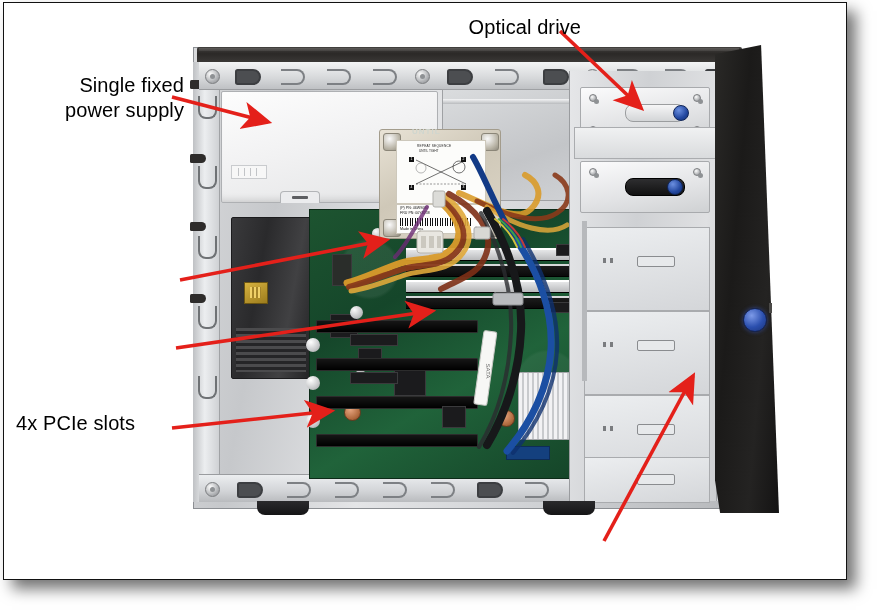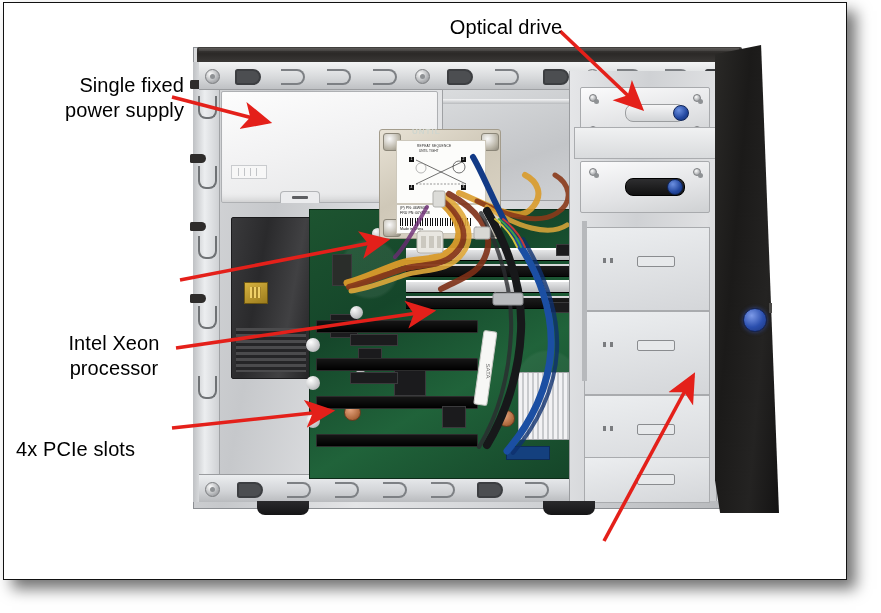--- a/index.html
+++ b/index.html
@@ -268,22 +268,22 @@
     color:#000;
     font-family:"Liberation Sans","DejaVu Sans",sans-serif;
     font-size:20px;
     line-height:25px;
     white-space:pre-line;
     letter-spacing:.1px;
   }
   #lbl-psu{left:40px;top:70px;width:140px;text-align:right;}
   #lbl-dimm{left:12px;top:264px;width:170px;text-align:left;}
   #lbl-cpu{left:40px;top:328px;width:140px;text-align:center;}
-  #lbl-pcie{left:12px;top:434px;width:160px;text-align:left;}
-  #lbl-optical{left:412px;top:12px;width:180px;text-align:center;}
+  #lbl-pcie{left:12px;top:408px;width:160px;text-align:left;}
+  #lbl-optical{left:397px;top:12px;width:180px;text-align:right;}
   #lbl-hdd{left:198px;top:536px;width:400px;text-align:left;}
 
   #arrows{position:absolute;left:0;top:0;width:842px;height:576px;pointer-events:none;}
 
   
   .vline{position:absolute;background:#b7b9bc;}
 </style>
 </head>
 <body>
 
@@ -535,19 +535,17 @@
         <path d="M168,425 L327,408"></path>
 
         <path d="M556,28 L637,105"></path>
 
         <path d="M600,538 L689,373"></path>
       </g>
     </svg>
 
     <div class="callout" id="lbl-psu">Single fixed
 power supply</div>
-    <div class="callout" id="lbl-cpu">Intel Xeon
-processor</div>
     <div class="callout" id="lbl-pcie">4x PCIe slots</div>
     <div class="callout" id="lbl-optical">Optical drive</div>
 
   </div>
 </div>
 
 </body></html>

